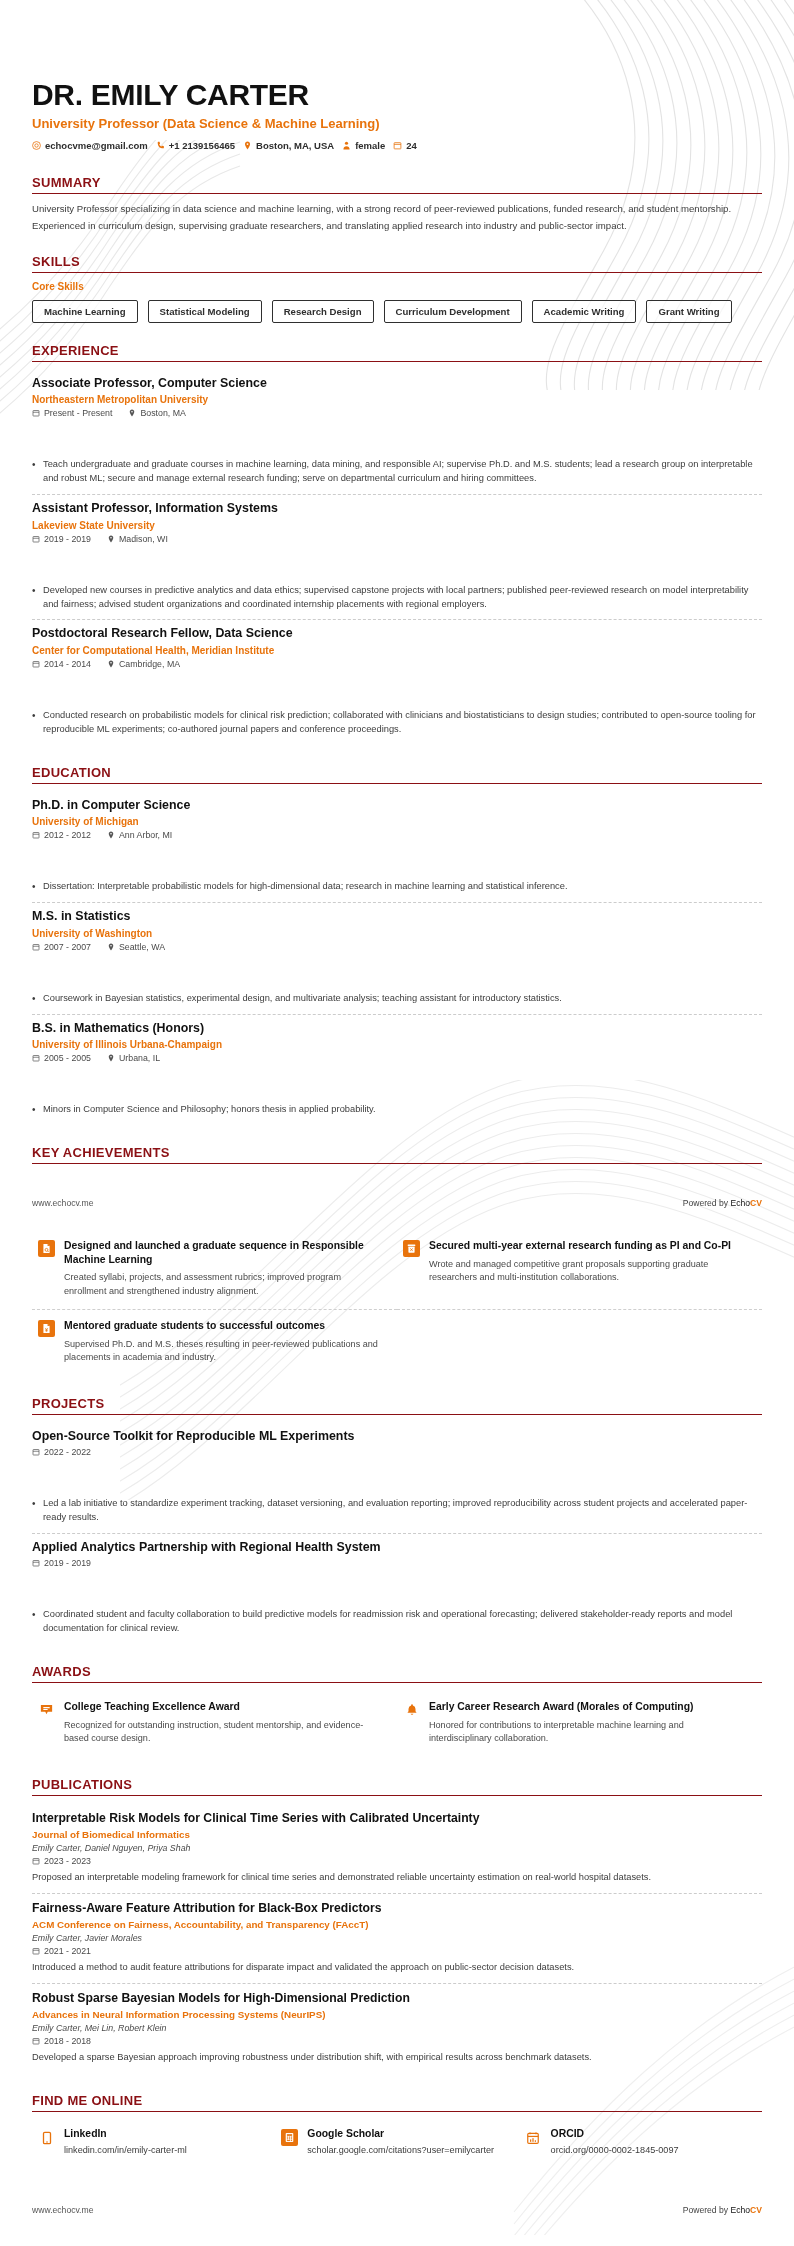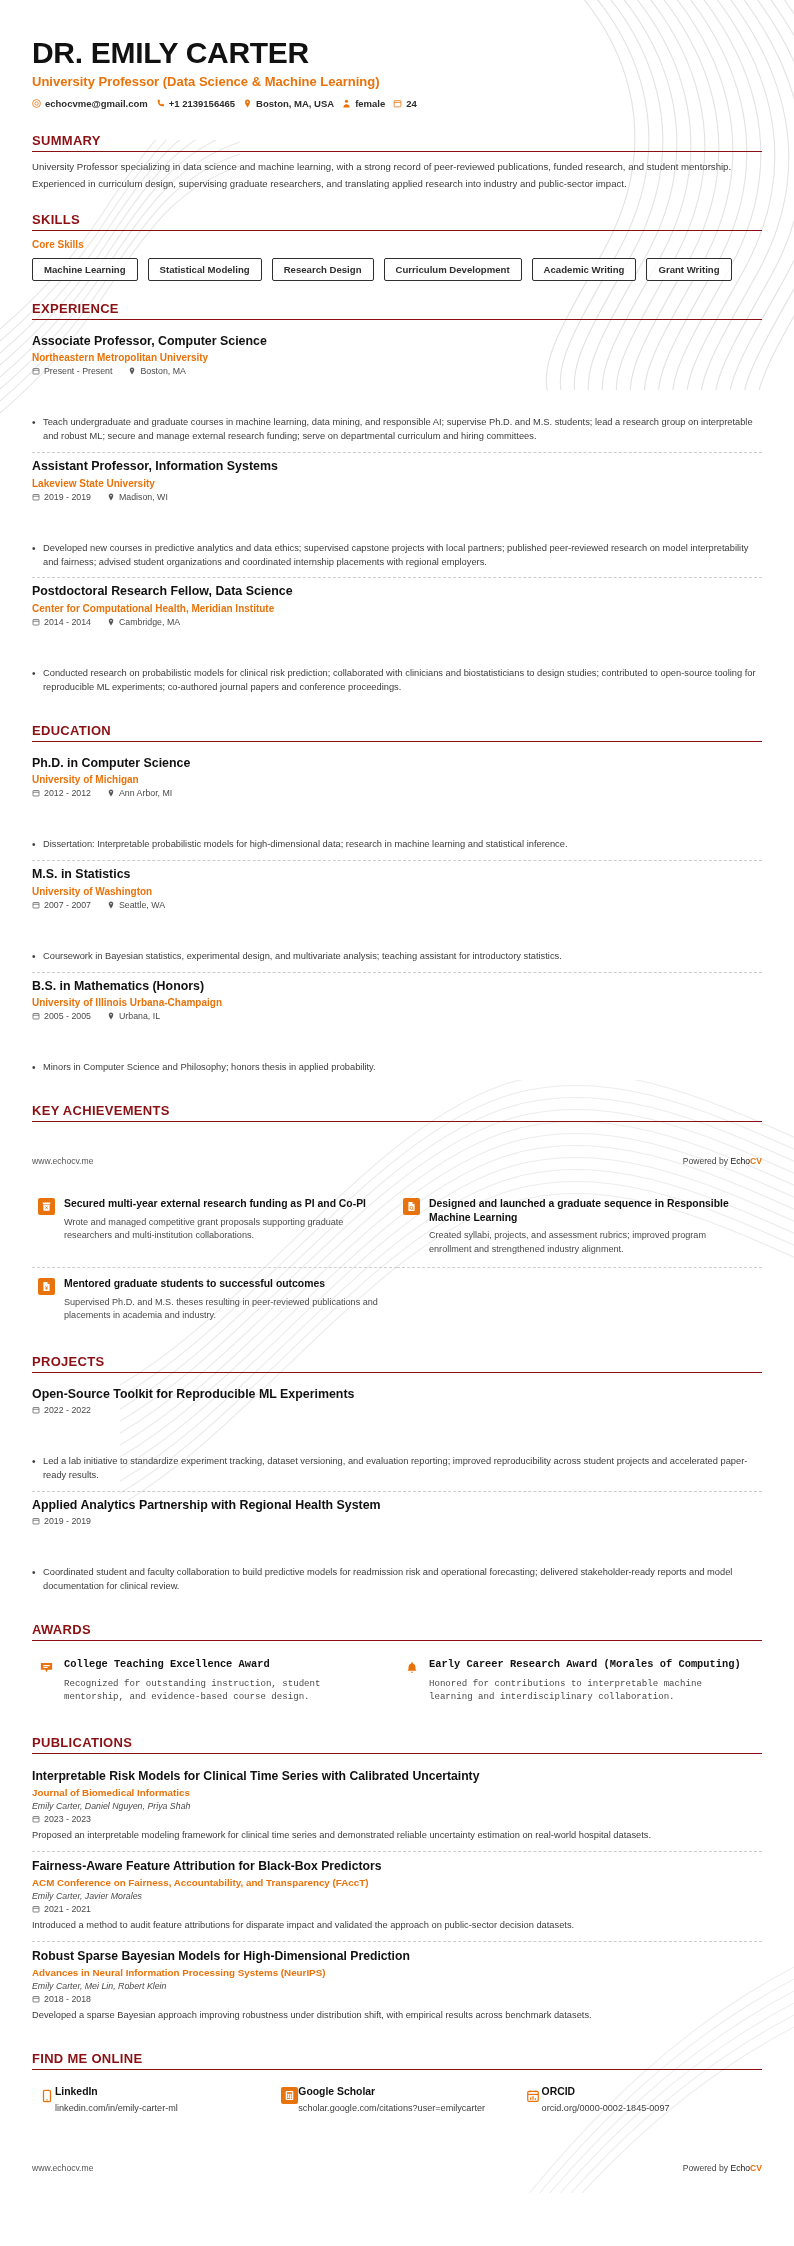--- a/index.html
+++ b/index.html
@@ -20,21 +20,21 @@
     pointer-events: none;
     z-index: 0;
   }
   .content {
     position: relative;
     z-index: 2;
     padding: 0 32px;
   }
 
   
-  .header { padding-top: 36px; padding-bottom: 4px; }
+  .header { padding-top: 36px; padding-bottom: 4px; margin-top: 42px; }
   .name {
     font-size: 30px;
     font-weight: bold;
     letter-spacing: -0.3px;
     color: #111111;
     line-height: 1.1;
   }
   .headline {
     font-size: 13px;
     font-weight: bold;
@@ -156,21 +156,21 @@
     display: flex;
     flex-wrap: wrap;
   }
   .card {
     width: 50%;
     display: flex;
     gap: 9px;
     padding: 9px 14px 11px 6px;
     border-bottom: 1px dashed #cfcfcf;
   }
-  .card-grid.no-rule .card { border-bottom: none; font-family: Liberation Mono, monospace; }
+  .card-grid.no-rule .card { border-bottom: none; }
   .card-icon {
     flex: none;
     width: 17px; height: 17px;
     background: #E8730C;
     border-radius: 2px;
     display: flex; align-items: center; justify-content: center;
     color: #ffffff;
     margin-top: 1px;
   }
   .card-icon.plain { background: transparent; color: #E8730C; }
@@ -195,20 +195,21 @@
   .pub-venue { font-size: 9.8px; font-weight: bold; color: #E8730C; margin-top: 3px; }
   .pub-authors { font-size: 8.8px; font-style: italic; color: #4a4a4a; margin-top: 3px; }
   .pub-date { display: flex; align-items: center; gap: 4px; font-size: 8.8px; color: #4a4a4a; margin-top: 3px; }
   .pub-desc { font-size: 9.3px; line-height: 1.5; color: #3c3c3c; margin-top: 5px; }
 
   
   .online-grid { display: flex; flex-wrap: wrap; }
   .online-item {
     width: 33.33%;
     display: flex;
+    gap: 9px;
     padding: 8px 12px 8px 6px;
   }
   .online-label { font-size: 10.4px; font-weight: bold; color: #111111; }
   .online-url { font-size: 9.1px; color: #3c3c3c; margin-top: 5px; line-height: 1.45; word-break: break-word; }
 
   .final-footer {
     display: flex;
     justify-content: space-between;
     align-items: center;
     font-size: 8.6px;
@@ -547,43 +548,43 @@
 
     <div class="page-footer">
       <span>www.echocv.me</span>
       <span class="brand"><span>Powered by </span><span class="echo">Echo</span><span class="cv">CV</span></span>
     </div>
 
     <div class="card-grid">
       <div class="card">
         <div class="card-icon">
           <svg width="11" height="11" viewBox="0 0 16 16">
-              <rect x="2.5" y="2" width="11" height="2.6" rx="0.6" fill="#fff"></rect>
-              <rect x="3.5" y="5.4" width="9" height="8.6" rx="0.8" fill="#fff"></rect>
-              <path d="M6.2 8l3.6 3.4M9.8 8l-3.6 3.4" stroke="#E8730C" stroke-width="1.2"></path>
-            </svg>
-        </div>
-        <div class="card-body">
-          <div class="card-title">Secured multi-year external research funding as PI and Co-PI</div>
-          <div class="card-desc">Wrote and managed competitive grant proposals supporting graduate researchers and multi-institution collaborations.</div>
-        </div>
-      </div>
-
-      <div class="card">
-        <div class="card-icon">
-          <svg width="11" height="11" viewBox="0 0 16 16">
               <path d="M3.5 1.5h6l3 3v10h-9z" fill="#fff"></path>
               <path d="M9.5 1.5v3h3" fill="#E8730C"></path>
               <circle cx="8" cy="10" r="2.1" fill="none" stroke="#E8730C" stroke-width="1.2"></circle>
               <path d="M9.6 11.6l1.6 1.6" stroke="#E8730C" stroke-width="1.2"></path>
             </svg>
         </div>
         <div class="card-body">
           <div class="card-title">Designed and launched a graduate sequence in Responsible Machine Learning</div>
           <div class="card-desc">Created syllabi, projects, and assessment rubrics; improved program enrollment and strengthened industry alignment.</div>
+        </div>
+      </div>
+
+      <div class="card">
+        <div class="card-icon">
+          <svg width="11" height="11" viewBox="0 0 16 16">
+              <rect x="2.5" y="2" width="11" height="2.6" rx="0.6" fill="#fff"></rect>
+              <rect x="3.5" y="5.4" width="9" height="8.6" rx="0.8" fill="#fff"></rect>
+              <path d="M6.2 8l3.6 3.4M9.8 8l-3.6 3.4" stroke="#E8730C" stroke-width="1.2"></path>
+            </svg>
+        </div>
+        <div class="card-body">
+          <div class="card-title">Secured multi-year external research funding as PI and Co-PI</div>
+          <div class="card-desc">Wrote and managed competitive grant proposals supporting graduate researchers and multi-institution collaborations.</div>
         </div>
       </div>
 
       <div class="card" style="border-bottom:none;">
         <div class="card-icon">
           <svg width="11" height="11" viewBox="0 0 16 16">
               <path d="M3.5 1.5h6l3 3v10h-9z" fill="#fff"></path>
               <path d="M9.5 1.5v3h3" fill="#E8730C"></path>
               <path d="M6.2 7.4L8 9.6l1.8-2.2M6.2 10h3.6M6.2 11.4h3.6M8 9.6v3" stroke="#E8730C" stroke-width="1" fill="none"></path>
             </svg>

